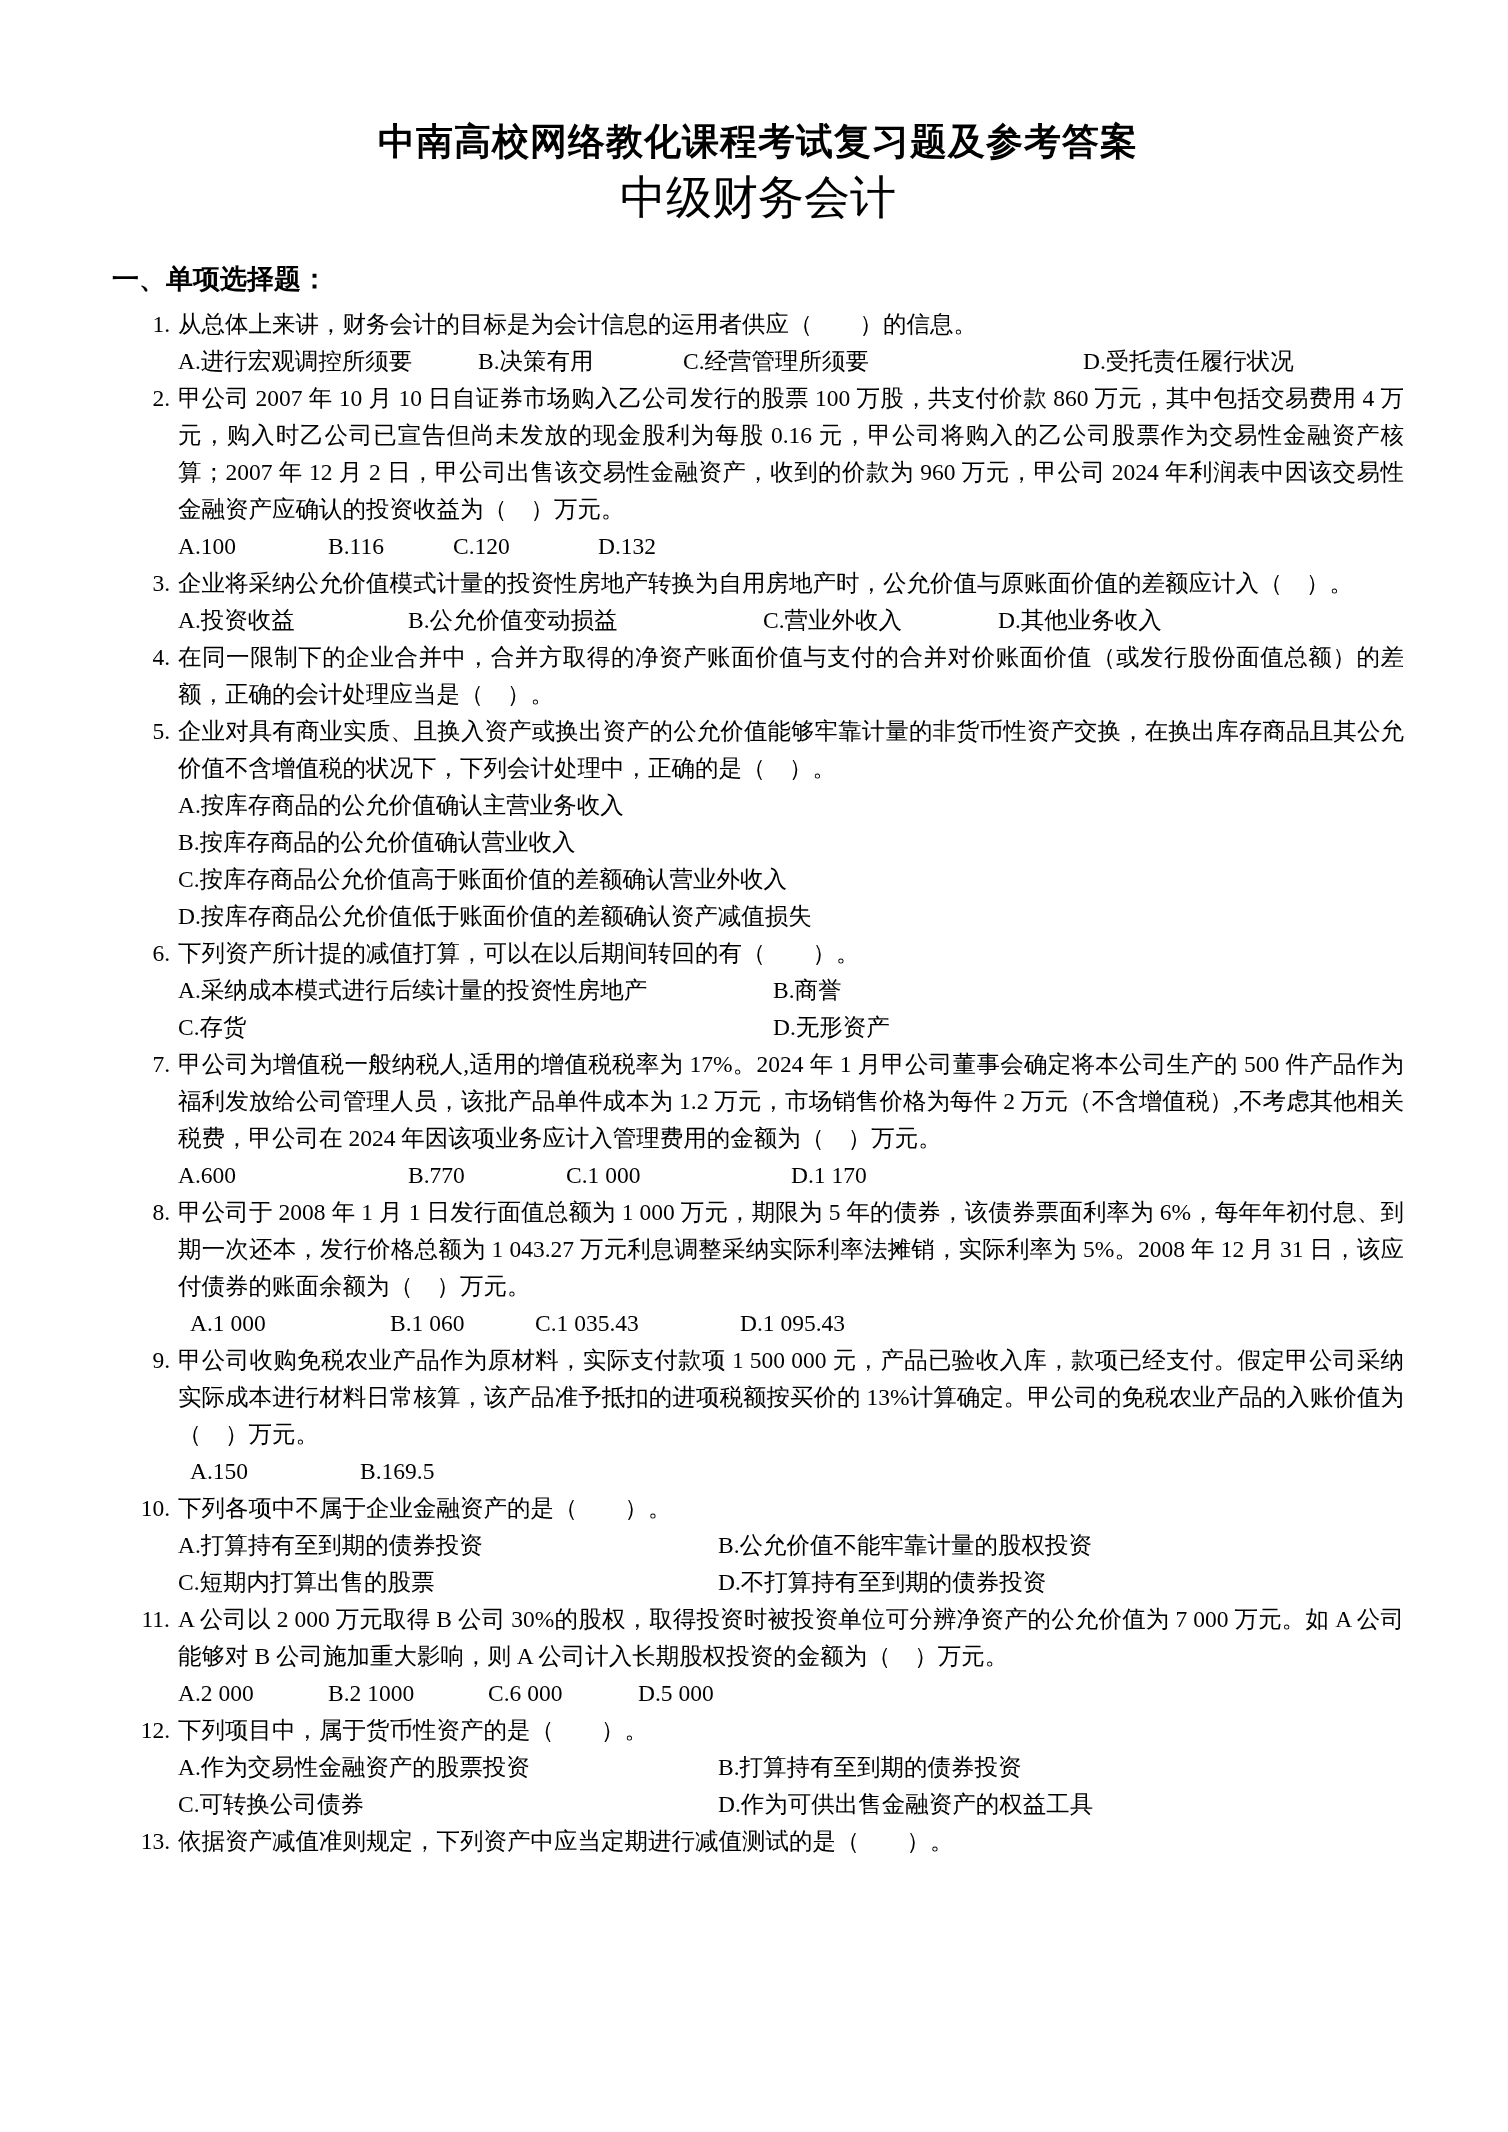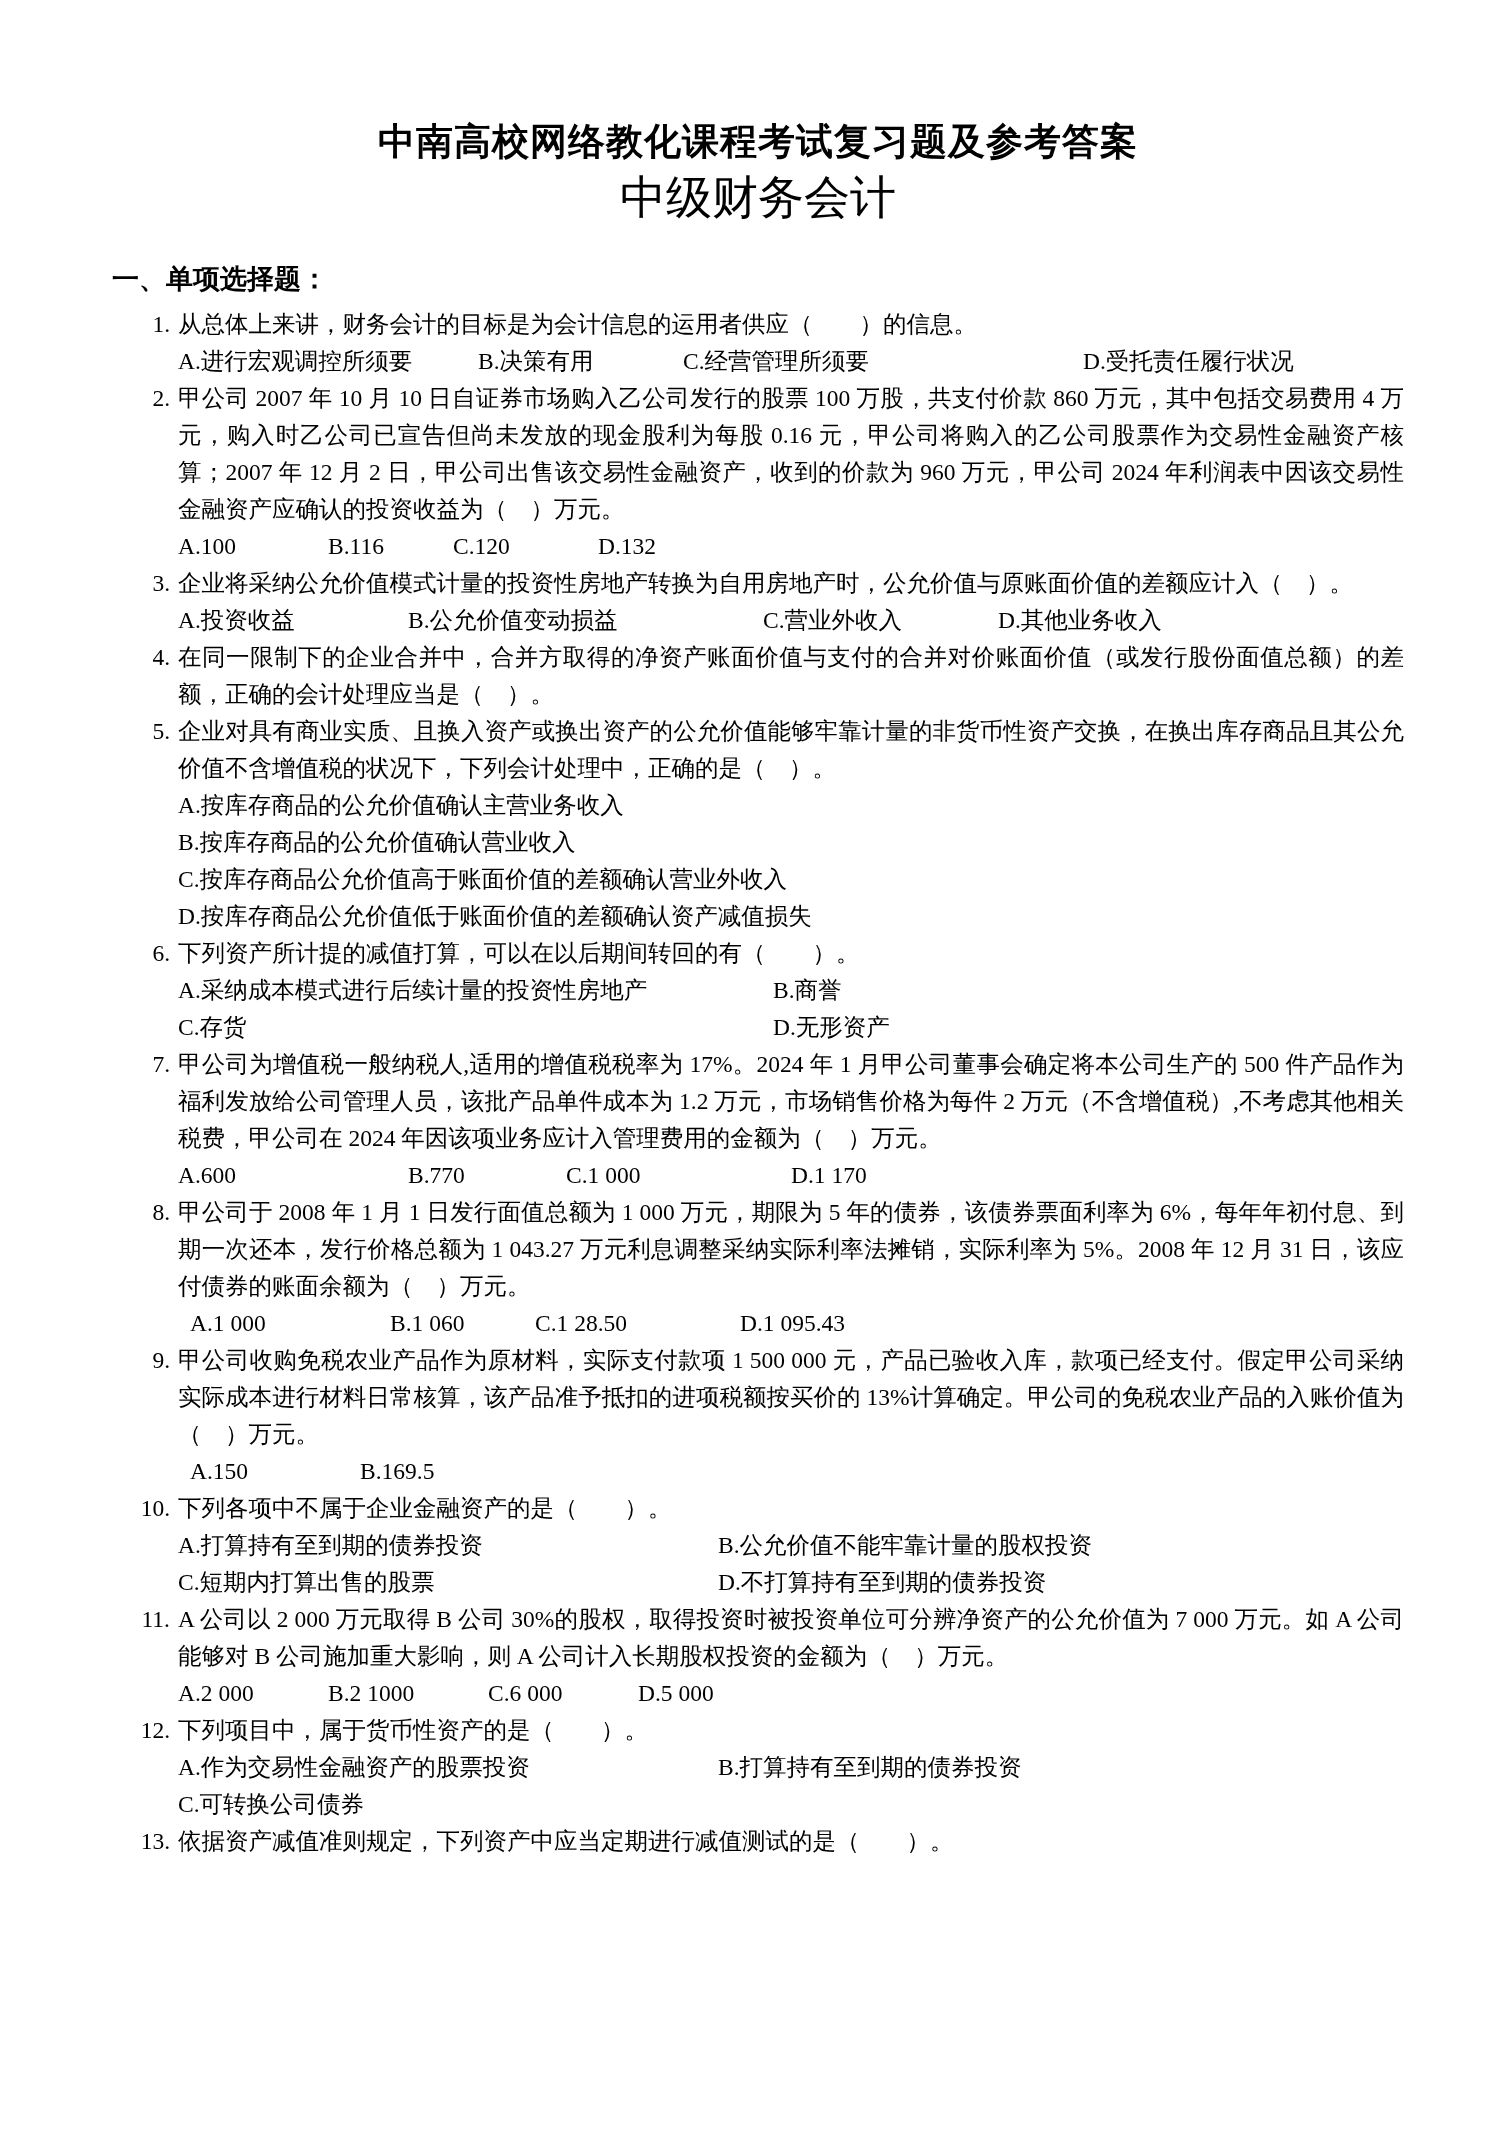--- a/index.html
+++ b/index.html
@@ -173,21 +173,21 @@
           </div>
         </div>
       </div>
       <div class="q">
         <div class="q-num">8.</div>
         <div class="q-body">
           <div class="q-text">甲公司于 2008 年 1 月 1 日发行面值总额为 1 000 万元，期限为 5 年的债券，该债券票面利率为 6%，每年年初付息、到期一次还本，发行价格总额为 1 043.27 万元利息调整采纳实际利率法摊销，实际利率为 5%。2008 年 12 月 31 日，该应付债券的账面余额为（　）万元。</div>
           <div class="opt-row" style="padding-left: 12px;">
             <span class="opt" style="min-width: 200px;">A.1 000</span>
             <span class="opt" style="min-width: 145px;">B.1 060</span>
-            <span class="opt" style="min-width: 205px;">C.1 28.50</span>
+            <span class="opt" style="min-width: 205px;">C.1 035.43</span>
             <span class="opt">D.1 095.43</span>
           </div>
         </div>
       </div>
       <div class="q">
         <div class="q-num">9.</div>
         <div class="q-body">
           <div class="q-text">甲公司收购免税农业产品作为原材料，实际支付款项 1 500 000 元，产品已验收入库，款项已经支付。假定甲公司采纳实际成本进行材料日常核算，该产品准予抵扣的进项税额按买价的 13%计算确定。甲公司的免税农业产品的入账价值为（　）万元。</div>
           <div class="opt-row" style="padding-left: 12px;">
             <span class="opt" style="min-width: 170px;">A.150</span>
@@ -224,20 +224,21 @@
       <div class="q">
         <div class="q-num">12.</div>
         <div class="q-body">
           <div class="q-text">下列项目中，属于货币性资产的是（　　）。</div>
           <div class="opt-row">
             <span class="opt" style="min-width: 540px;">A.作为交易性金融资产的股票投资</span>
             <span class="opt">B.打算持有至到期的债券投资</span>
           </div>
           <div class="opt-row">
             <span class="opt" style="min-width: 540px;">C.可转换公司债券</span>
+            <span class="opt">D.作为可供出售金融资产的权益工具</span>
           </div>
         </div>
       </div>
       <div class="q">
         <div class="q-num">13.</div>
         <div class="q-body">
           <div class="q-text">依据资产减值准则规定，下列资产中应当定期进行减值测试的是（　　）。</div>
         </div>
       </div>
     </div>

